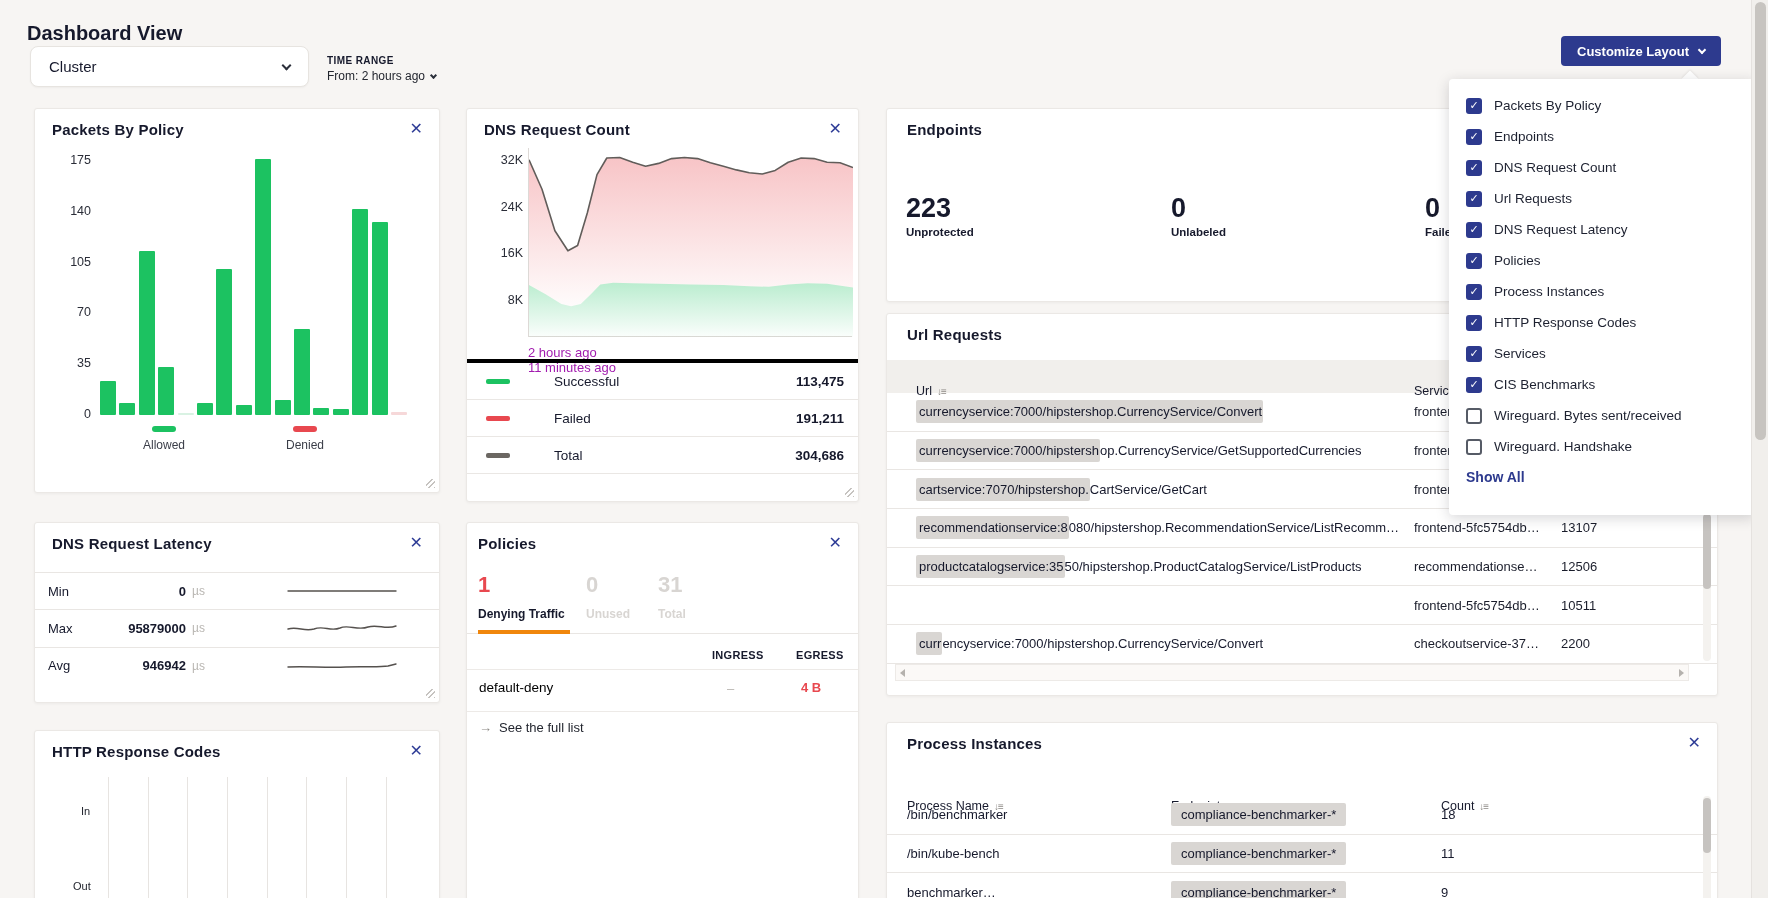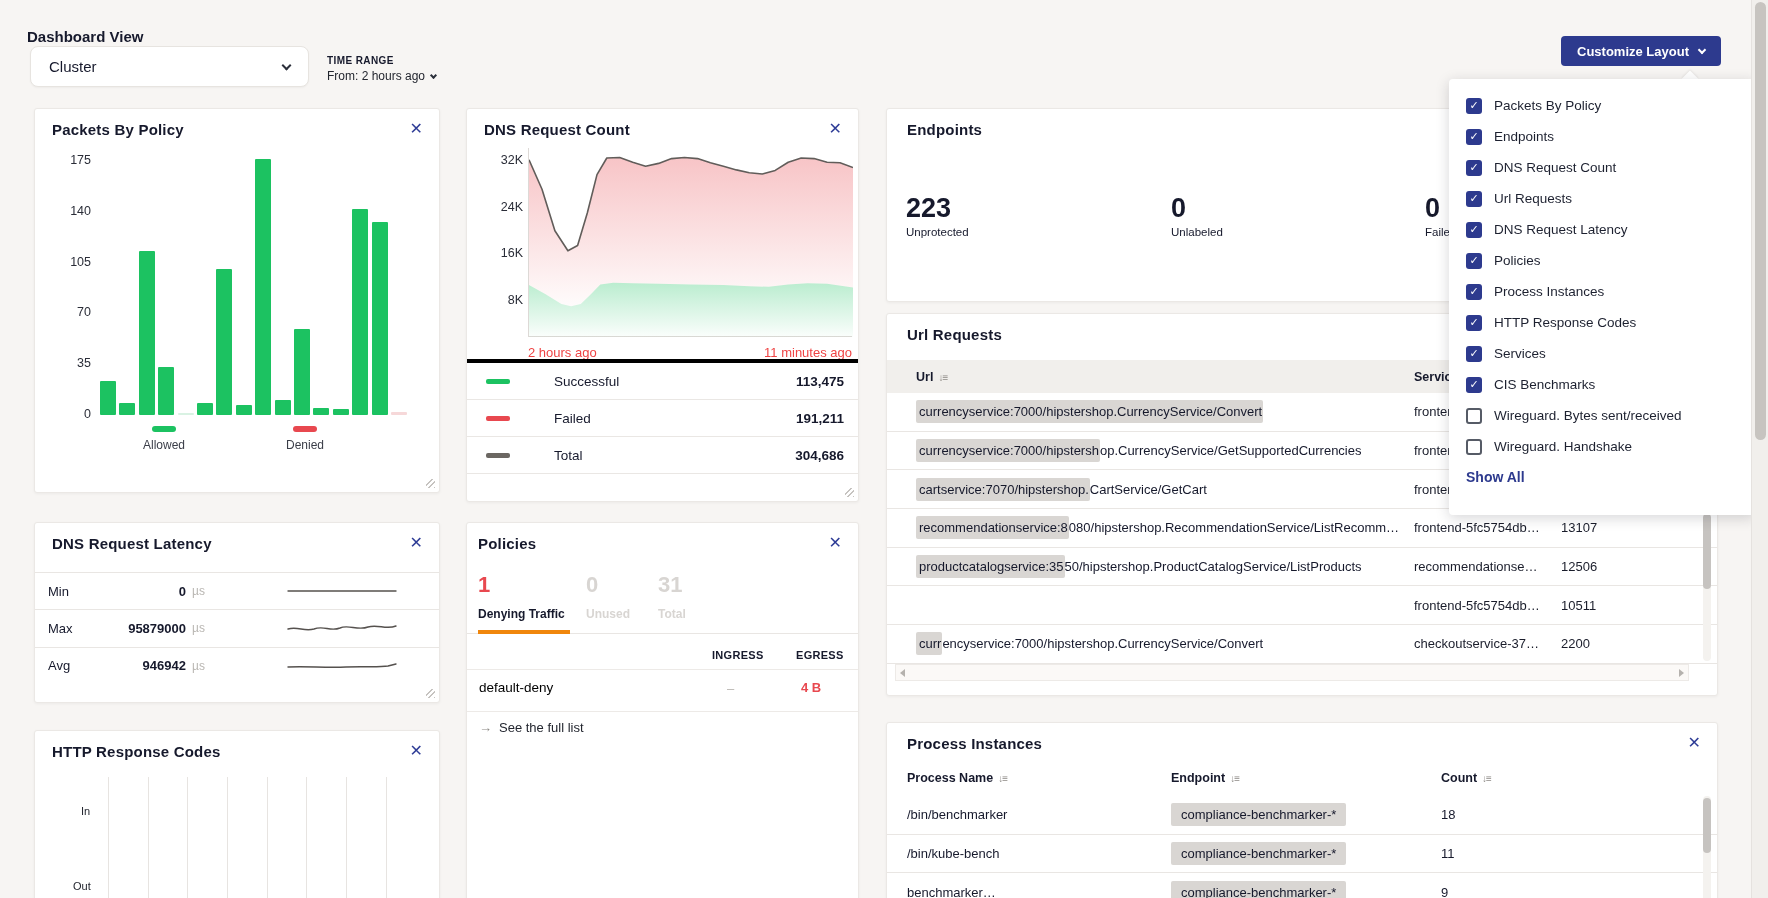--- a/index.html
+++ b/index.html
@@ -8,21 +8,21 @@
 
   .card { position:absolute; background:#fff; border:1px solid #ebe8e5; border-radius:3px;
     box-shadow:0 1px 3px rgba(40,35,30,.05); }
   .card-title { position:absolute; font-size:15px; font-weight:700; color:#16192c; letter-spacing:.2px; }
   .close-x { position:absolute; top:12px; right:16px; color:#2e3c96; font-size:16px; line-height:16px; cursor:pointer; font-weight:400; }
 
   .chev { display:inline-block; width:7px; height:7px; border-right:2px solid #2b2f3a;
     border-bottom:2px solid #2b2f3a; transform:rotate(45deg); }
 
   
-  #page-title { position:absolute; left:27px; top:28px; font-size:15px; font-weight:700; }
+  #page-title { position:absolute; left:27px; top:22px; font-size:20px; font-weight:700; }
   #cluster-select { position:absolute; left:30px; top:46px; width:279px; height:41px; background:#fff;
     border:1px solid #e7e4e0; border-radius:8px; display:flex; align-items:center; padding:0 18px;
     font-size:15px; box-shadow:0 1px 2px rgba(0,0,0,.04); cursor:pointer; }
   #cluster-select .chev { margin-left:auto; margin-top:-3px; }
   #time-range { position:absolute; left:327px; top:55px; }
   #time-range .tr-label { font-size:10px; font-weight:700; letter-spacing:.4px; }
   #time-range .tr-value { font-size:12px; margin-top:3px; color:#23262f; display:flex; align-items:center; gap:6px; }
   #time-range .chev { width:5px; height:5px; margin-top:-2px; }
 
   #customize-btn { position:absolute; left:1561px; top:36px; width:160px; height:30px; background:#2d3a8e;
@@ -63,35 +63,35 @@
   .pkt-swatch { width:24px; height:6px; border-radius:3px; margin:0 auto; }
   .pkt-leg-label { font-size:12px; color:#3a3d48; margin-top:6px; }
 
   
   #card-dnscount { left:466px; top:108px; width:393px; height:394px; }
   #dns-yticks { position:absolute; left:14px; top:44px; width:42px; height:154px; display:flex;
     flex-direction:column; justify-content:space-between; align-items:flex-end; font-size:12.5px; color:#2a2d38; }
   #dns-plot { position:absolute; left:61px; top:39px; width:324px; height:189px;
     border-left:1px solid #ddd9d6; border-bottom:1px solid #ddd9d6; }
   #dns-xlabels { position:absolute; left:61px; top:236px; width:324px; display:flex;
-    justify-content:space-between; font-size:13px; color:#ef4444; }
+    justify-content:space-between; font-size:13px; color:#a21caf;flex-direction:column; }
   #dns-legend { position:absolute; left:0; right:0; top:250px; border-top:4px solid #000000; }
   .dnsleg-row { display:flex; align-items:center; height:37px; border-bottom:1px solid #eae7e4; }
   .dnsleg-swatch { width:24px; height:5px; border-radius:2px; margin-left:19px; }
   .dnsleg-label { margin-left:44px; font-size:13.5px; color:#16192c; }
   .dnsleg-value { margin-left:auto; margin-right:14px; font-size:13.5px; color:#16192c; font-weight:600; }
 
   
   #card-endpoints { left:886px; top:108px; width:832px; height:194px; }
   .ep-stat { position:absolute; top:84px; }
   .ep-num { font-size:27px; font-weight:700; line-height:30px; }
-  .ep-lbl { font-size:11.5px; font-weight:400; margin-top:3px; }
-
-  
-  .thead-text { font-size:12.5px; font-weight:700; color:#16192c; }
+  .ep-lbl { font-size:11.5px; font-weight:700; margin-top:3px; }
+
+  
+  .thead-text { font-size:12.5px; font-weight:400; color:#16192c;margin-top:28px; }
   .sort-ic { display:inline-block; margin-left:5px; color:#8d8a86; font-size:10px; letter-spacing:-1px; }
 
   
   #card-url { left:886px; top:313px; width:832px; height:383px; }
   #url-header { position:absolute; left:0; right:0; top:46px; height:33px; background:#f1efec;
     display:flex; align-items:center; }
   #url-rows { position:absolute; left:0; right:0; top:79px; }
   .url-row { position:relative; height:38.7px; border-bottom:1px solid #e9e6e3; }
   .url-cell { position:absolute; left:29px; top:0; height:100%; display:flex; align-items:center;
     font-size:13px; color:#16192c; white-space:nowrap; }

